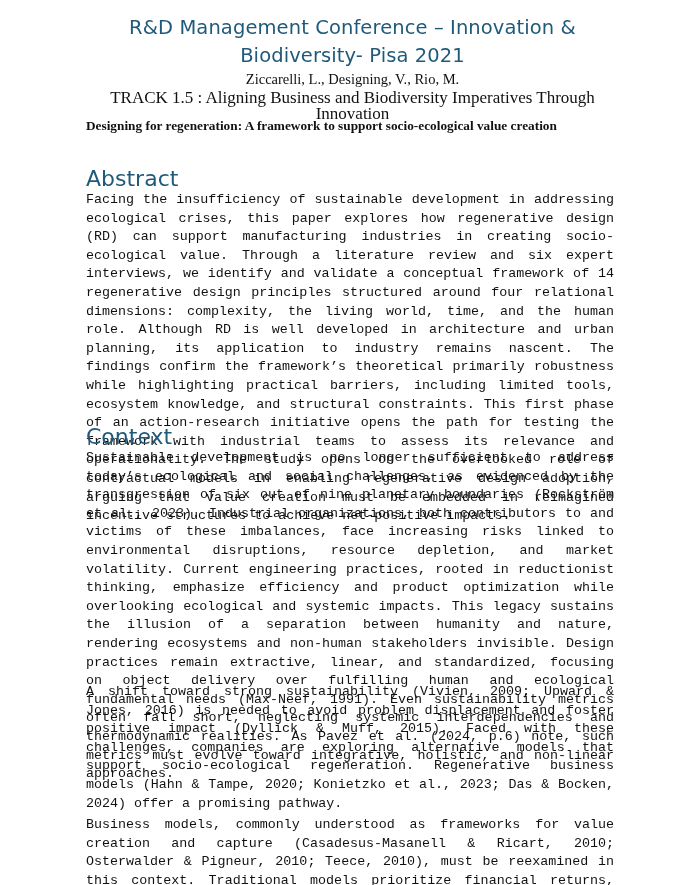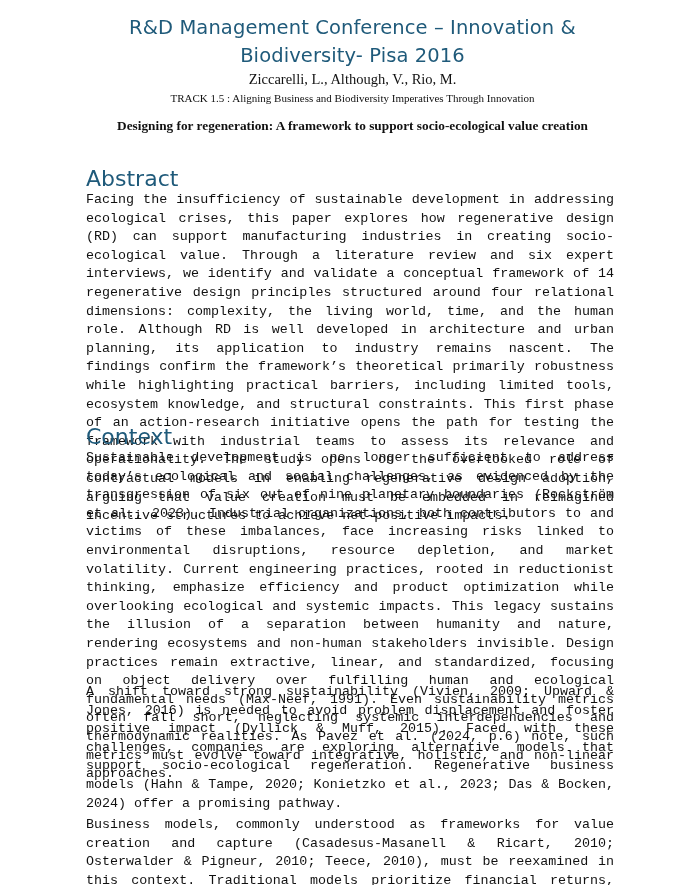--- a/index.html
+++ b/index.html
@@ -10,50 +10,50 @@
     font-family: "DejaVu Sans", sans-serif; font-size: 19.5px; line-height: 28px;
     color: #1f5a7a; text-align: center; letter-spacing: 0.1px;
   }
   .authors {
     position: absolute; left: 60px; width: 561px; top: 70px;
     font-family: "Liberation Serif", serif; font-size: 14.5px; line-height: 18px;
     color: #111; text-align: center;
   }
   .track {
     position: absolute; left: 60px; width: 561px; top: 90px;
-    font-family: "Liberation Serif", serif; font-size: 11px; line-height: 16px;
+    font-family: "Liberation Serif", serif; font-size: 17px; line-height: 16px;
     color: #111; text-align: center;
   }
   .paper-title {
     position: absolute; left: 74px; width: 533px; top: 117px;
     font-family: "Liberation Serif", serif; font-weight: bold; font-size: 13.3px; line-height: 18.5px;
-    color: #111; text-align: center;
+    color: #111; text-align: left;
   }
   .section-heading {
     position: absolute; left: 74px;
     font-family: "DejaVu Sans", sans-serif; font-size: 22px; line-height: 20px;
     color: #1f5a7a;
   }
   .para {
     position: absolute; left: 74px; width: 528px;
     font-family: Liberation Mono, monospace; font-size: 13.35px; line-height: 18.6px;
     color: #111; text-align: justify; margin: 0;
   }
 </style>
 </head>
 <body>
 
 <div class="page">
 
   <div class="conf-title">
     <div>R&amp;D Management Conference – Innovation &amp;</div>
-    <div>Biodiversity- Pisa 2016</div>
+    <div>Biodiversity- Pisa 2021</div>
   </div>
 
-  <div class="authors">Ziccarelli, L., Although, V., Rio, M.</div>
+  <div class="authors">Ziccarelli, L., Designing, V., Rio, M.</div>
   <div class="track">TRACK 1.5 : Aligning Business and Biodiversity Imperatives Through Innovation</div>
 
   <div class="paper-title">
     <div>Designing for regeneration: A framework to support socio-ecological value creation</div>
   </div>
 
   <div class="section-heading" style="top:169px;">Abstract</div>
   <p class="para" style="top:191px;">Facing the insufficiency of sustainable development in addressing ecological crises, this paper explores how regenerative design (RD) can support manufacturing industries in creating socio-ecological value. Through a literature review and six expert interviews, we identify and validate a conceptual framework of 14 regenerative design principles structured around four relational dimensions: complexity, the living world, time, and the human role. Although RD is well developed in architecture and urban planning, its application to industry remains nascent. The findings confirm the framework’s theoretical primarily robustness while highlighting practical barriers, including limited tools, ecosystem knowledge, and structural constraints. This first phase of an action-research initiative opens the path for testing the framework with industrial teams to assess its relevance and operationality. The study opens on the overlooked role of contractual models in enabling regenerative design adoption, arguing that value creation must be embedded in reimagined incentive structures to achieve net-positive impacts.</p>
 
   <div class="section-heading" style="top:427px;text-align:right;">Context</div>

